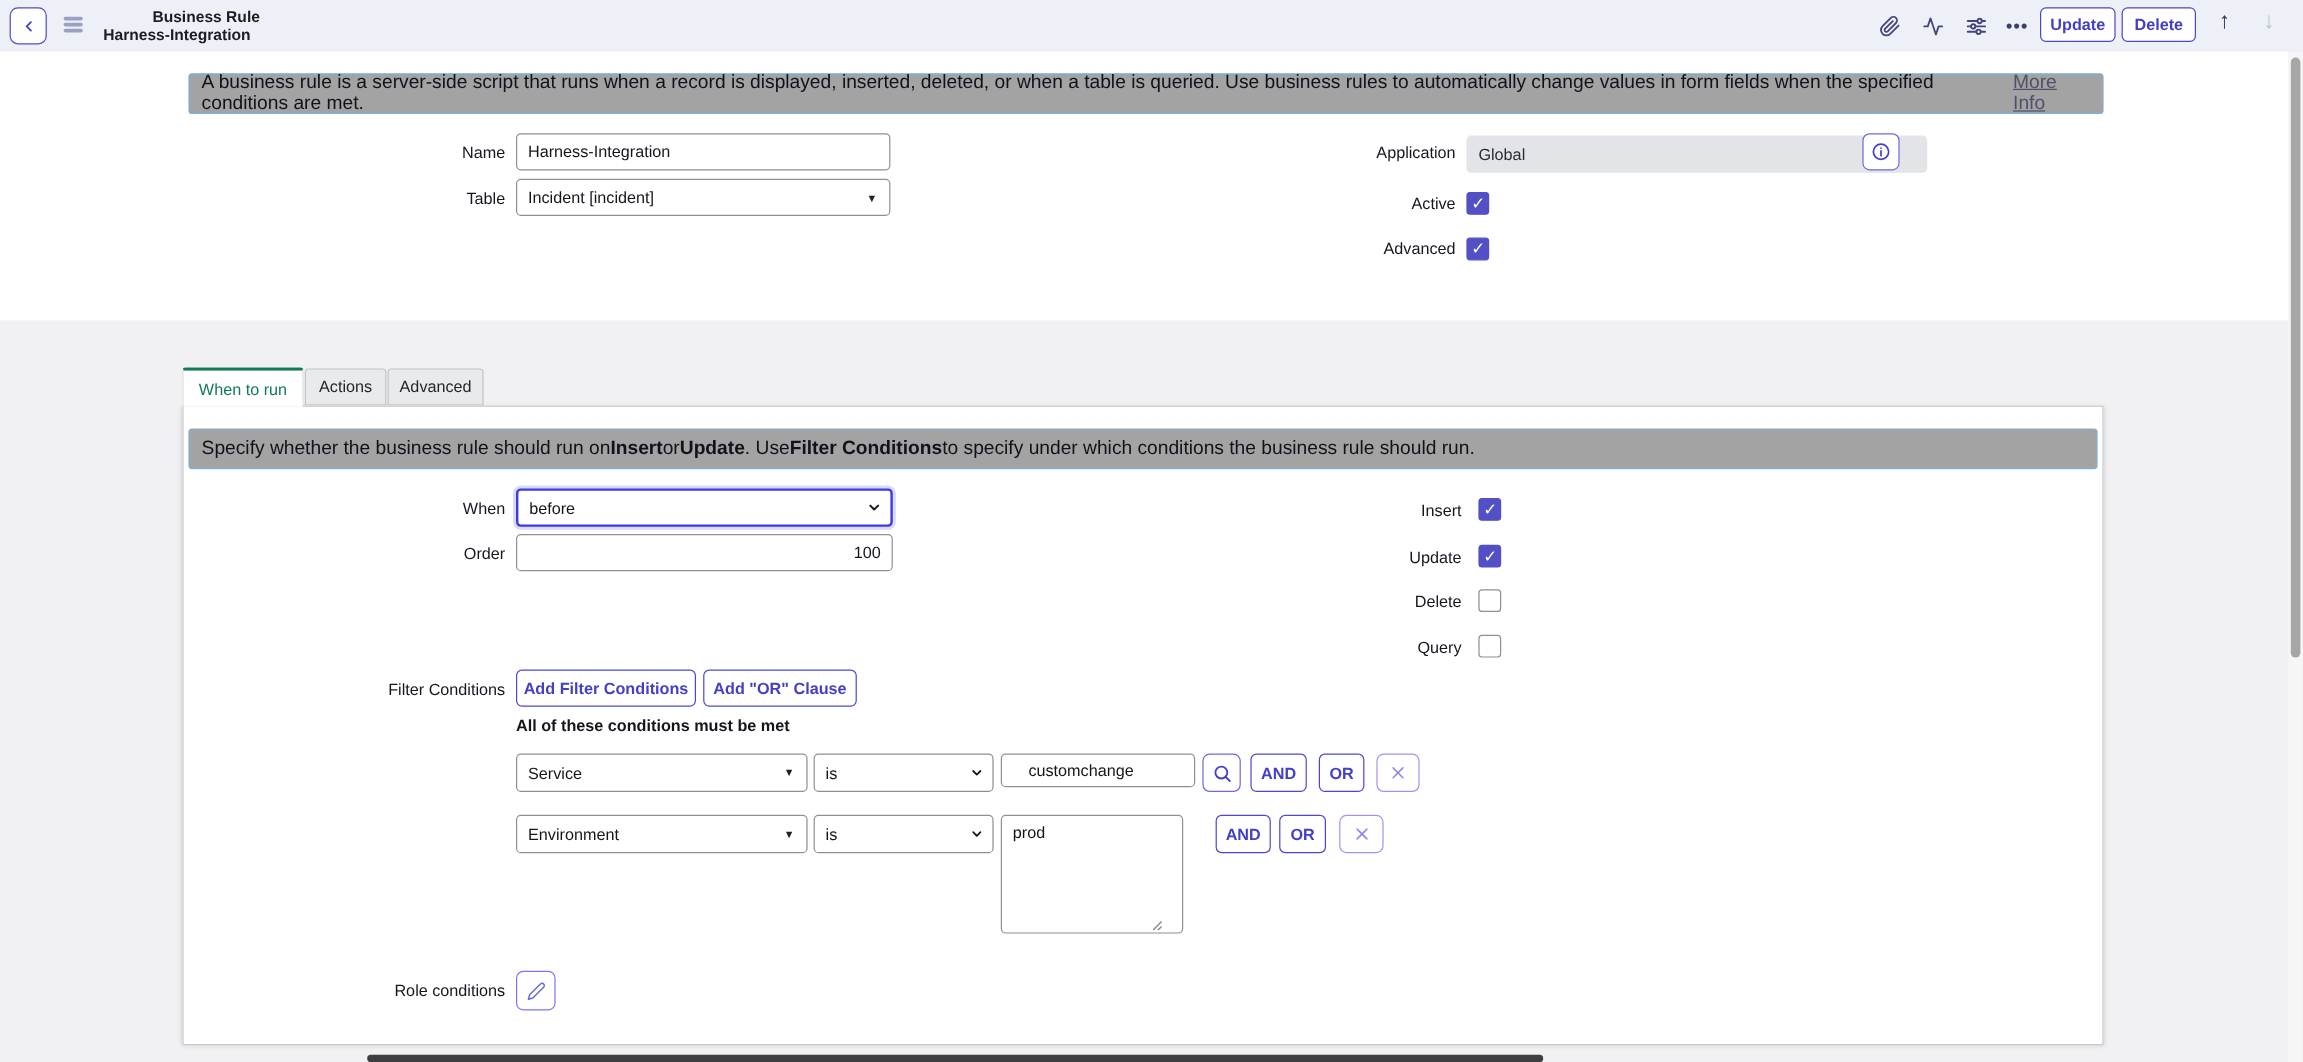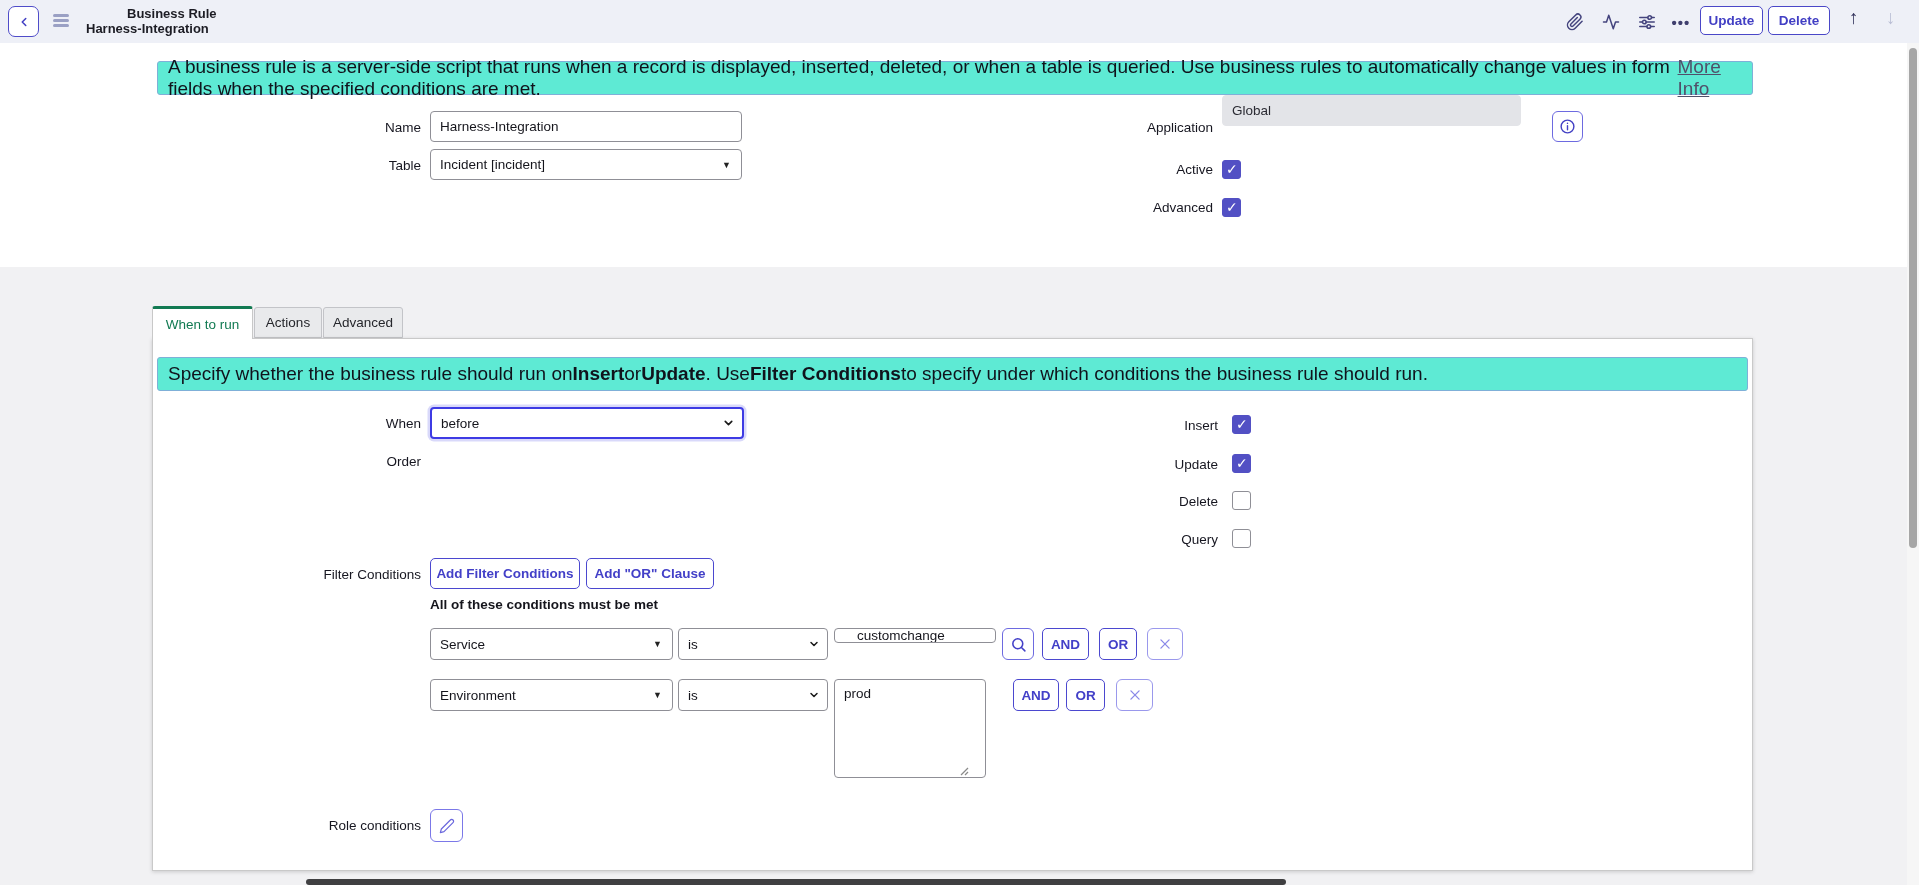--- a/index.html
+++ b/index.html
@@ -17,22 +17,22 @@
   .title-block .t1 { font-size:13px; font-weight:700; color:#1c1c24;padding-left:41px; }
   .title-block .t2 { font-size:13px; font-weight:700; color:#1c1c24; }
   .hdr-icon { position:absolute; top:9px; width:26px; height:26px; display:flex; align-items:center; justify-content:center; cursor:pointer; color:#44447e; }
   .hdr-btn { position:absolute; top:6px; height:29px; background:#fff; border:1.5px solid #4a47c8; border-radius:5px;
              color:#423fc4; font-weight:700; font-size:13.5px; display:flex; align-items:center; justify-content:center; cursor:pointer; }
   .nav-arrow { position:absolute; top:7px; font-size:19px; cursor:pointer; }
 
   
   .form-section { position:absolute; left:0; top:43px; width:1907px; height:224px; background:#ffffff; }
 
-  .banner { position:absolute; background:#5eead4; border:1px solid #7fb0d8; border-radius:3px;
-            font-size:19px; color:#10131c; display:flex; align-items:center; padding:12px 10px; }
+  .banner { position:absolute; background:#a3a3a3; border:1px solid #7fb0d8; border-radius:3px;
+            font-size:16px; color:#10131c; display:flex; align-items:center; padding:12px 10px; }
   .banner b { font-weight:700; }
   .more-info { color:#50506a; text-decoration:underline; cursor:pointer; margin-left:0; }
 
   .lbl { position:absolute; font-size:13.5px; color:#161620; text-align:right; line-height:17px; }
 
   .inp { position:absolute; border:1px solid #8f8f96; border-radius:4px; background:#fff;
          font-size:13.5px; color:#15151c; padding:0 9px; font-family:inherit; outline:none; }
   .inp.readonly { background:#e3e4e8; border-color:#e3e4e8; color:#2b2b33; }
   .inp.right { text-align:right; }
 
@@ -144,21 +144,21 @@
   <div class="lbl" style="left:240px; top:119px; width:181px;">Name</div>
   <input class="inp" style="left: 430px; top: 111px; width: 312px; height: 31px;" value="Harness-Integration">
 
   <div class="lbl" style="left:240px; top:157px; width:181px;">Table</div>
   <div class="fake-select" style="left:430px; top:149px; width:312px; height:31px;">
     <span>Incident [incident]</span>
     <span class="caret-tri">▼</span>
   </div>
 
   <div class="lbl" style="left:1050px; top:119px; width:163px;">Application</div>
-  <input class="inp readonly" style="left: 1222px; top: 95px; width: 299px; height: 31px;" readonly="" value="Global">
+  <input class="inp readonly" style="left: 1222px; top: 113px; width: 384px; height: 31px;" readonly="" value="Global">
   <div class="icon-btn" style="left:1552px; top:111px; width:31px; height:31px;">
     <span>
       <svg width="17" height="17" viewBox="0 0 24 24" fill="none" stroke="#4340c4" stroke-width="2" stroke-linecap="round">
           <circle cx="12" cy="12" r="9"></circle>
           <line x1="12" y1="11" x2="12" y2="16.5"></line>
           <line x1="12" y1="7.5" x2="12" y2="7.6"></line>
         </svg>
     </span>
   </div>
 
@@ -188,20 +188,21 @@
   <div class="fake-select focused" style="left:430px; top:407px; width:314px; height:32px; z-index:4;">
     <span>before</span>
     <span class="caret-chev">
       <svg width="13" height="13" viewBox="0 0 24 24" fill="none" stroke="#1a1a1a" stroke-width="3" stroke-linecap="round" stroke-linejoin="round">
           <polyline points="6 9 12 15 18 9"></polyline>
         </svg>
     </span>
   </div>
 
   <div class="lbl" style="left:240px; top:453px; width:181px; z-index:4;">Order</div>
+  <input class="inp right" style="left: 430px; top: 445px; width: 314px; height: 31px; z-index: 4;" value="100">
 
   <div class="lbl" style="left:1080px; top:417px; width:138px; z-index:4;">Insert</div>
   <div class="cb on" style="left:1232px; top:415px; z-index:4;"></div>
 
   <div class="lbl" style="left:1080px; top:456px; width:138px; z-index:4;">Update</div>
   <div class="cb on" style="left:1232px; top:454px; z-index:4;"></div>
 
   <div class="lbl" style="left:1080px; top:493px; width:138px; z-index:4;">Delete</div>
   <div class="cb" style="left:1232px; top:491px; z-index:4;"></div>
 
@@ -218,21 +219,21 @@
     <span class="caret-tri">▼</span>
   </div>
   <div class="fake-select" style="left:678px; top:628px; width:150px; height:32px; z-index:4;">
     <span>is</span>
     <span class="caret-chev">
       <svg width="12" height="12" viewBox="0 0 24 24" fill="none" stroke="#1a1a1a" stroke-width="3" stroke-linecap="round" stroke-linejoin="round">
           <polyline points="6 9 12 15 18 9"></polyline>
         </svg>
     </span>
   </div>
-  <input class="inp" style="left: 834px; top: 628px; width: 162px; height: 15px; z-index: 4; padding-left: 22px;" value="customchange">
+  <input class="inp" style="left: 834px; top: 628px; width: 162px; height: 28px; z-index: 4; padding-left: 22px;" value="customchange">
   <div class="icon-btn" style="left:1002px; top:628px; width:32px; height:32px; z-index:4;">
     <span>
       <svg width="17" height="17" viewBox="0 0 24 24" fill="none" stroke="#4340c8" stroke-width="2.2" stroke-linecap="round">
           <circle cx="11" cy="11" r="7"></circle>
           <line x1="16.5" y1="16.5" x2="21" y2="21"></line>
         </svg>
     </span>
   </div>
   <div class="blue-btn" style="left:1042px; top:628px; width:47px; height:32px; z-index:4;">AND</div>
   <div class="blue-btn" style="left:1099px; top:628px; width:38px; height:32px; z-index:4;">OR</div>

